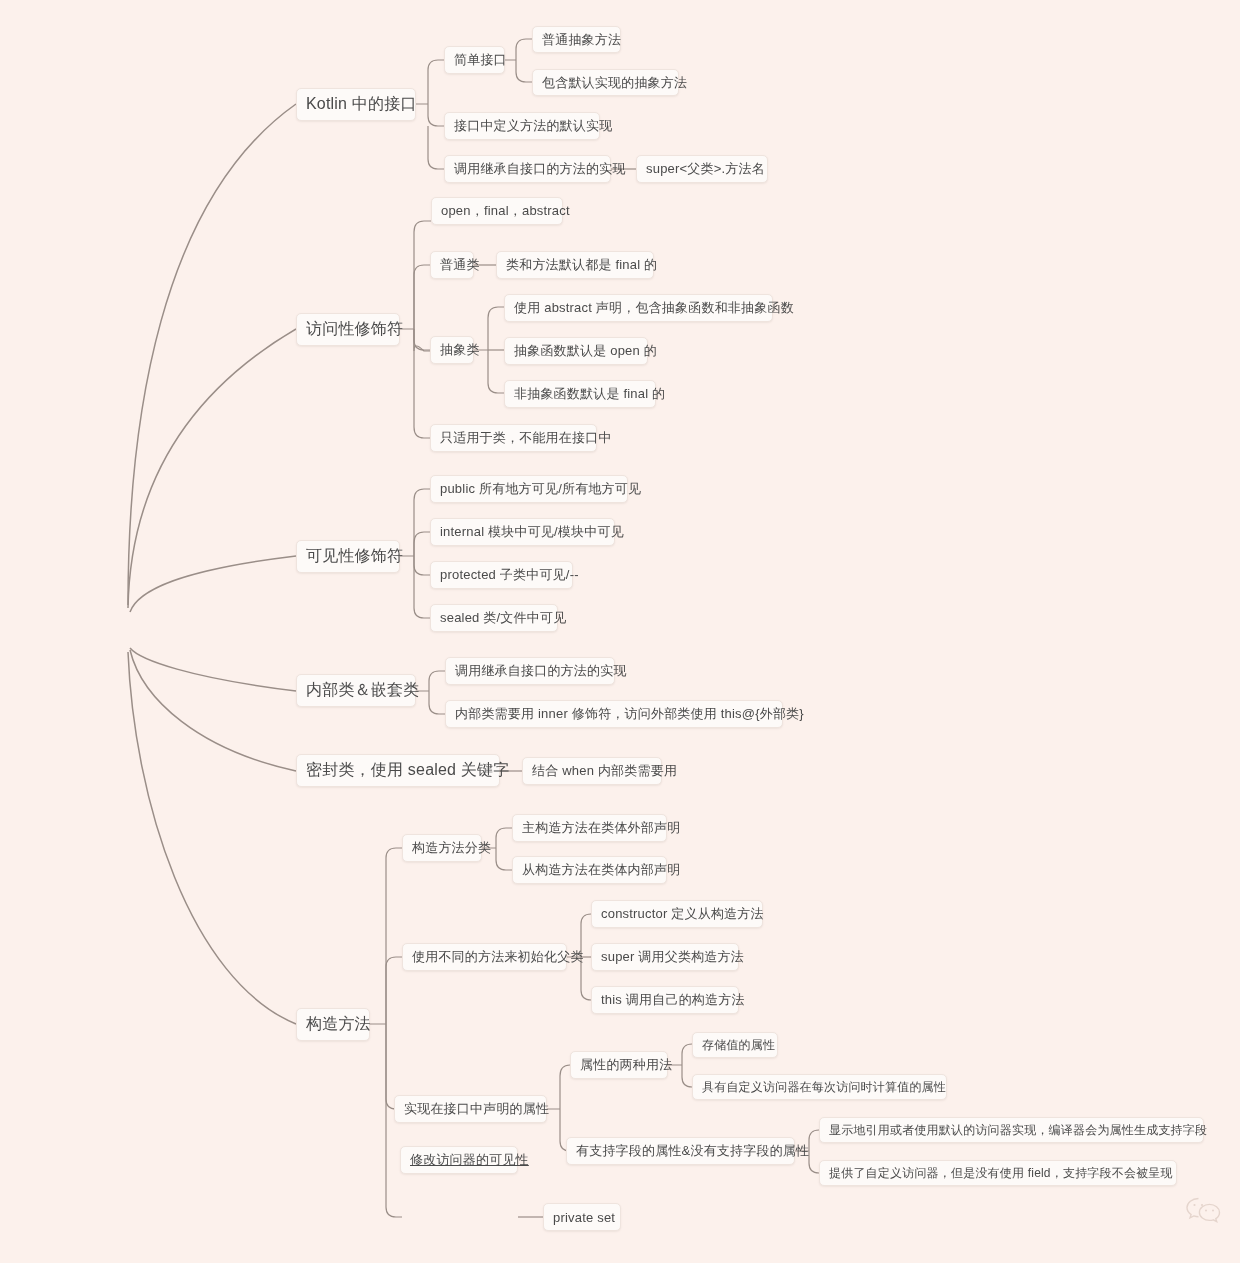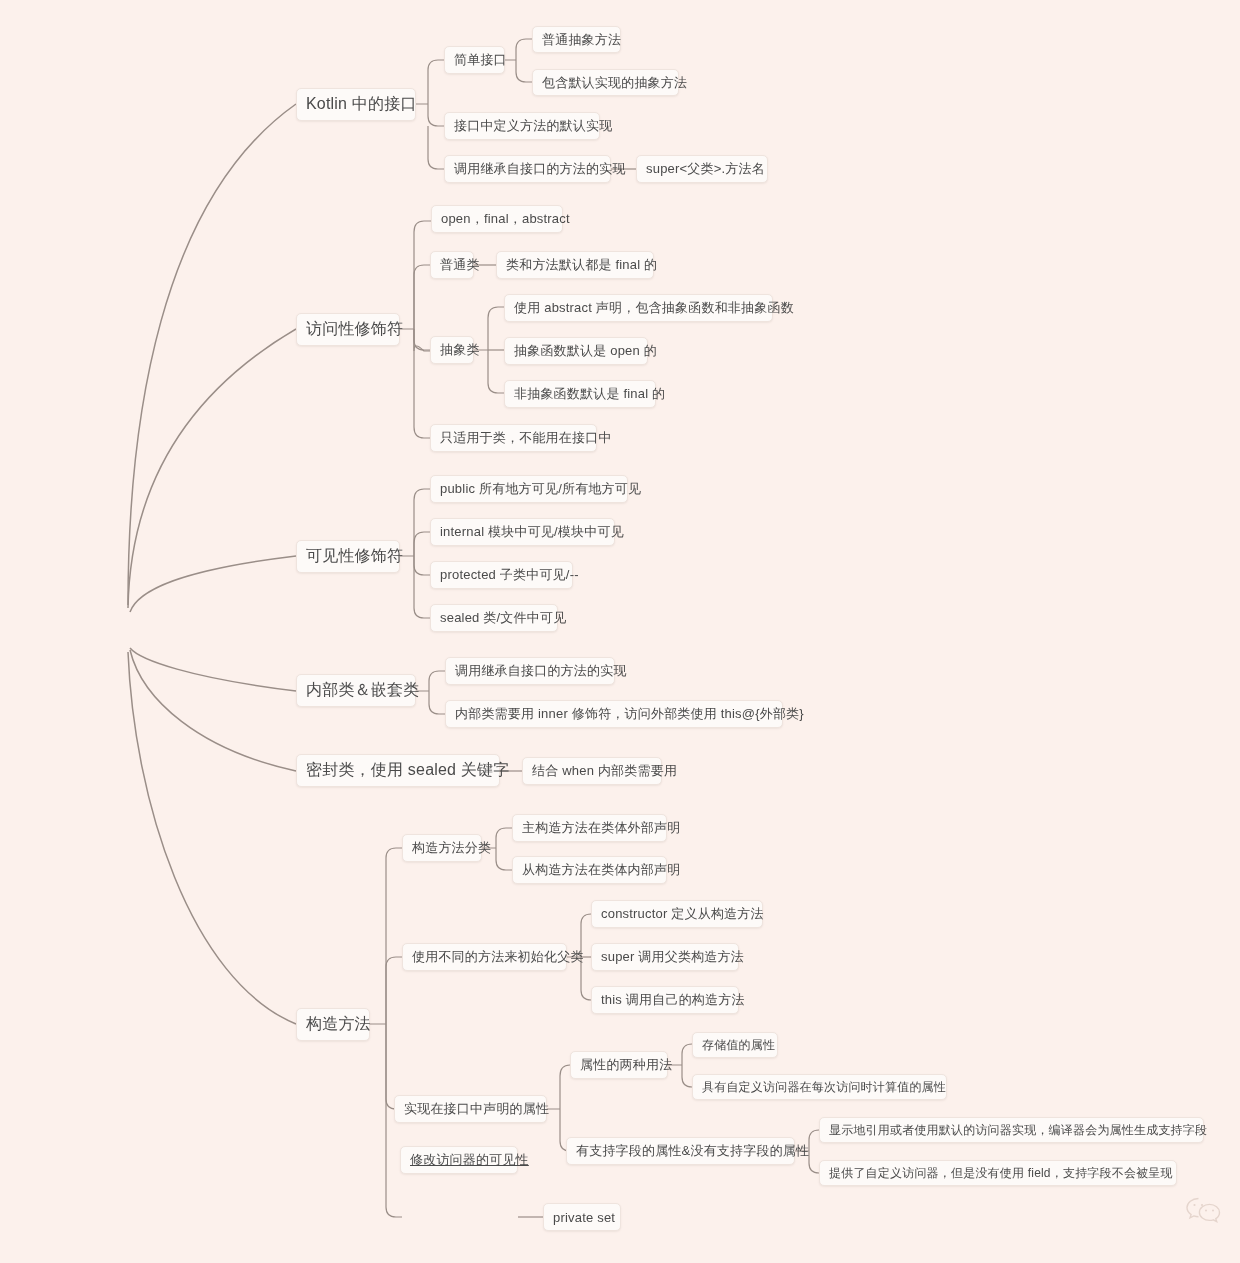--- a/index.html
+++ b/index.html
@@ -169,21 +169,21 @@
   <div class="node lvl2" style="left:444px; top:155px; width:167px; height:28px;">
     <span>调用继承自接口的方法的实现</span>
   </div>
   <div class="node lvl3" style="left:636px; top:155px; width:132px; height:28px;">
     <span>super&lt;父类&gt;.方法名</span>
   </div>
 
   <div class="node lvl1" style="left:296px; top:313px; width:104px; height:33px;">
     <span>访问性修饰符</span>
   </div>
-  <div class="node lvl2" style="left:431px; top:205px; width:132px; height:28px;text-align:center;">
+  <div class="node lvl2" style="left:431px; top:197px; width:132px; height:28px;text-align:center;">
     <span>open，final，abstract</span>
   </div>
   <div class="node lvl2" style="left:430px; top:251px; width:44px; height:28px;">
     <span>普通类</span>
   </div>
   <div class="node lvl3" style="left:496px; top:251px; width:158px; height:28px;">
     <span>类和方法默认都是 final 的</span>
   </div>
   <div class="node lvl2" style="left:430px; top:336px; width:44px; height:28px;">
     <span>抽象类</span>

